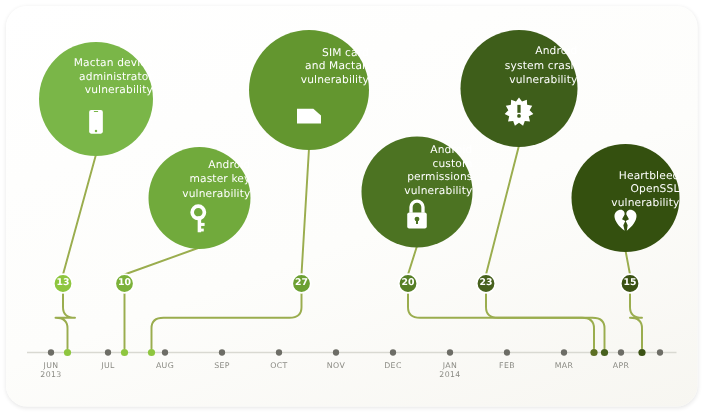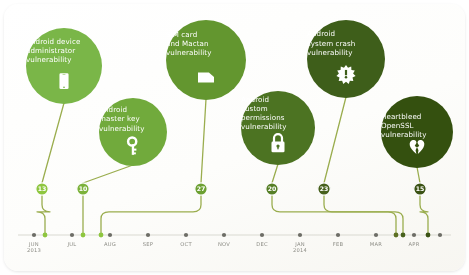--- a/index.html
+++ b/index.html
@@ -10,21 +10,21 @@
   }
   #card{
     position:absolute;left:4px;top:4px;width:461px;height:267px;
     background:linear-gradient(160deg,#ffffff 0%,#fdfdfb 55%,#f7f6f1 100%);
     border-radius:14px;
     box-shadow:0 1px 3px rgba(0,0,0,.10);
     overflow:hidden;
   }
   #svgroot{position:absolute;left:0;top:0;width:461px;height:267px;}
   .bubble-text{
-    position:absolute;text-align:left;color:#ffffff;
+    position:absolute;text-align:right;color:#ffffff;
     font-size:7.1px;line-height:9.2px;letter-spacing:.1px;
     pointer-events:none;white-space:pre-line;
   }
   .badge-text{
     position:absolute;text-align:center;color:#ffffff;
     font-size:6.2px;font-weight:bold;line-height:1;
   }
   .axis-label{
     position:absolute;text-align:center;color:#8b8b84;
     font-size:5.2px;line-height:6.4px;letter-spacing:.25px;
@@ -165,21 +165,21 @@
       <div class="axis-label" style="left: 124px; top: 237px; width: 40px;">SEP</div>
       <div class="axis-label" style="left: 162px; top: 237px; width: 40px;">OCT</div>
       <div class="axis-label" style="left: 200px; top: 237px; width: 40px;">NOV</div>
       <div class="axis-label" style="left: 238px; top: 237px; width: 40px;">DEC</div>
       <div class="axis-label" style="left: 276px; top: 237px; width: 40px;">JAN
 2014</div>
       <div class="axis-label" style="left: 314px; top: 237px; width: 40px;">FEB</div>
       <div class="axis-label" style="left: 352px; top: 237px; width: 40px;">MAR</div>
       <div class="axis-label" style="left: 390px; top: 237px; width: 40px;">APR</div>
       <div class="badge-text" style="left: 28px; top: 182px; width: 20px;">13</div>
-      <div class="bubble-text" style="left: 22px; width: 76px; top: 32.92px;">Android device
+      <div class="bubble-text" style="left: 22px; width: 76px; top: 32.92px;">Mactan device
 administrator
 vulnerability</div>
       <div class="badge-text" style="left: 69px; top: 182px; width: 20px;">10</div>
       <div class="bubble-text" style="left: 95px; width: 68px; top: 101.16px;">Android
 master key
 vulnerability</div>
       <div class="badge-text" style="left: 187px; top: 182px; width: 20px;">27</div>
       <div class="bubble-text" style="left: 162px; width: 80px; top: 25.8px;">SIM card
 and Mactan
 vulnerability</div>

